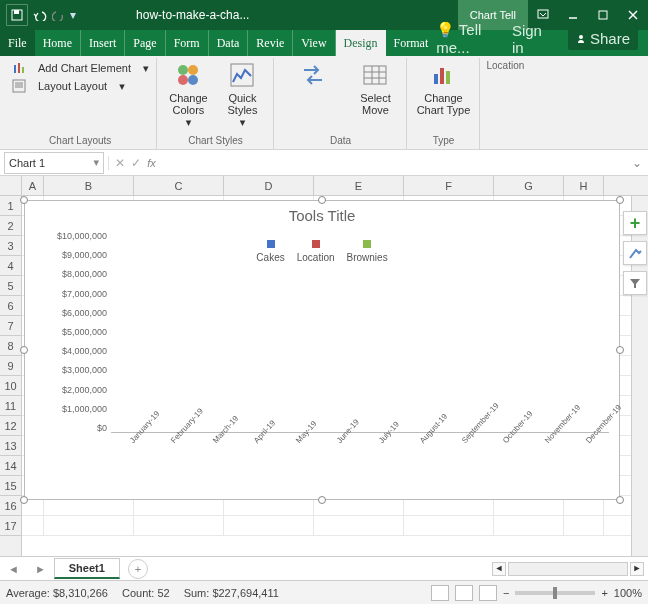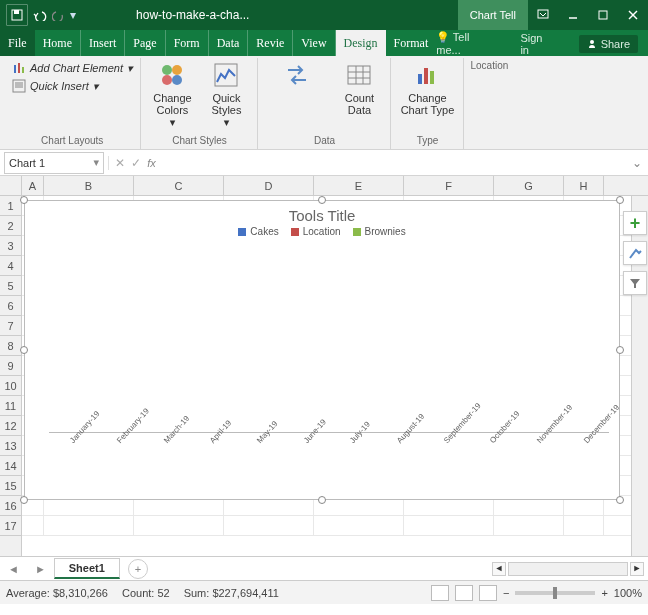--- a/index.html
+++ b/index.html
@@ -13,29 +13,29 @@
   .titlebar .spacer { flex: 1; }
   .titlebar .chart-tools { background: #3f8f5d; padding: 0 12px; height: 100%; display: flex; align-items: center; font-size: 11px; }
   .titlebar .winbtns { display: flex; align-items: center; gap: 0; }
   .titlebar .winbtns .wb { width: 30px; height: 30px; display: flex; align-items: center; justify-content: center; }
 
   
   .ribbontabs { height: 26px; background: #127b40; display: flex; align-items: flex-end; color: #fff; font-size: 12px; }
   .ribbontabs .tab { padding: 4px 8px; height: 26px; display: flex; align-items: center; cursor: pointer; border-right: 1px solid rgba(255,255,255,0.25); font-family: Liberation Serif, serif; }
   .ribbontabs .tab.file { background: #0e5c2f; border: none; }
   .ribbontabs .tab.active { background: #f1f1f1; color: #217346; border: none; }
-  .ribbontabs .right { margin-left: auto; display: flex; align-items: center; color: #d8ecdf; font-size: 11px; gap: 26px; padding-right: 10px; }
+  .ribbontabs .right { margin-left: auto; display: flex; align-items: center; color: #d8ecdf; font-size: 15px; gap: 26px; padding-right: 10px; }
   .ribbontabs .right .share { background: #0e5c2f; padding: 3px 8px; border-radius: 2px; display: flex; align-items: center; gap: 4px; }
 
   
   .ribbon { height: 94px; background: #f1f1f1; border-bottom: 1px solid #d4d4d4; display: flex; padding: 2px 4px 0 4px; }
   .group { display: flex; flex-direction: column; border-right: 1px solid #d4d4d4; padding: 0 6px; }
   .group .body { flex: 1; display: flex; align-items: flex-start; gap: 4px; padding-top: 2px; }
   .group .label { text-align: center; font-size: 10px; color: #666; padding: 2px 0 3px 0; }
-  .smallbtn { font-size: 11px; color: #333; display: flex; align-items: center; gap: 4px; padding: 1px 2px; white-space: nowrap; font-style: italic; }
+  .smallbtn { font-size: 11px; color: #333; display: flex; align-items: center; gap: 12px; padding: 1px 2px; white-space: nowrap; }
   .bigbtn { display: flex; flex-direction: column; align-items: center; font-size: 11px; color: #333; width: 50px; text-align: center; line-height: 1.1; cursor: pointer; }
   .bigbtn .ic { width: 30px; height: 30px; margin-bottom: 2px; }
 
   
   .fbar { height: 26px; border-bottom: 1px solid #d4d4d4; display: flex; align-items: center; background: #fff; }
   .namebox { width: 100px; height: 22px; border: 1px solid #ccc; margin: 0 4px; display: flex; align-items: center; padding: 0 4px; font-size: 11px; justify-content: space-between; }
   .fx-controls { display: flex; align-items: center; gap: 6px; color: #aaa; padding: 0 6px; border-left: 1px solid #e0e0e0; }
   .fx { font-style: italic; color: #888; font-size: 11px; }
   .formula-input { flex: 1; height: 22px; border: none; }
 
@@ -66,21 +66,21 @@
   .plotarea { flex: 1; position: relative; }
   .bars { position: absolute; left: 0; right: 0; bottom: 36px; top: 0; display: flex; align-items: flex-end; justify-content: space-around; border-bottom: 1px solid #bbb; }
   .bargroup { display: flex; align-items: flex-end; gap: 1px; }
   .bar { width: 7px; }
   .bar.s0 { background: #4472C4; }
   .bar.s1 { background: #C44E4A; }
   .bar.s2 { background: #8BBB4A; }
   .xaxis { position: absolute; left: 0; right: 0; bottom: 0; height: 36px; display: flex; justify-content: space-around; }
   .xl { font-size: 8px; color: #666; transform: rotate(-48deg); transform-origin: top left; white-space: nowrap; position: relative; top: 6px; width: 8px; }
   .legend { text-align: center; font-size: 10px; color: #555; padding-bottom: 4px; }
-  .legend .li { display: inline-flex; align-items: center; gap: 4px; margin: 0 6px; }
+  .legend .li { display: inline-flex; align-items: center; gap: 4px; margin: 14px 6px; flex-direction: column; }
   .legend .sw { width: 8px; height: 8px; display: inline-block; }
 
   .vscroll { width: 17px; background: #f0f0f0; border-left: 1px solid #ccc; }
 
   
   .sheettabs { height: 24px; background: #fff; border-top: 1px solid #ccc; display: flex; align-items: center; font-size: 11px; }
   .sheettabs .nav { padding: 0 8px; color: #888; }
   .sheettabs .st { padding: 3px 14px; border: 1px solid #ccc; border-bottom: 2px solid #217346; background: #fff; font-weight: bold; }
   .sheettabs .plus { width: 20px; height: 20px; border: 1px solid #ccc; border-radius: 50%; margin-left: 8px; text-align: center; line-height: 18px; color: #888; }
   .sheettabs .hscroll { margin-left: auto; display: flex; align-items: center; gap: 2px; padding-right: 4px; }
@@ -183,21 +183,21 @@
             <rect x="10" y="6" width="2" height="6" fill="#8BBB4A"></rect>
           </svg>
           <span>Add Chart Element</span> 
           <span>▾</span>
         </div>
       <div class="smallbtn">
           <svg width="14" height="14">
             <rect x="1" y="1" width="12" height="12" fill="none" stroke="#888"></rect>
             <rect x="3" y="3" width="8" height="6" fill="#bbb"></rect>
           </svg>
-          <span>Quick Insert</span> 
+          <span>Layout Layout</span> 
           <span>▾</span>
         </div>
     </div>
     <div class="label">Chart Layouts</div>
   </div>
   <div class="group">
     <div class="body">
       <div class="bigbtn">
           <div class="ic">
             <svg width="30" height="30">
@@ -236,21 +236,21 @@
       <div class="bigbtn">
           <div class="ic">
             <svg width="30" height="30">
               <rect x="4" y="6" width="22" height="18" fill="none" stroke="#888"></rect>
               <line x1="4" y1="12" x2="26" y2="12" stroke="#888"></line>
               <line x1="4" y1="18" x2="26" y2="18" stroke="#888"></line>
               <line x1="12" y1="6" x2="12" y2="24" stroke="#888"></line>
               <line x1="19" y1="6" x2="19" y2="24" stroke="#888"></line>
             </svg>
           </div>
-          <span>Count Data</span>
+          <span>Select Move</span>
         </div>
     </div>
     <div class="label">Data</div>
   </div>
   <div class="group">
     <div class="body">
       <div class="bigbtn" style="width:60px">
           <div class="ic">
             <svg width="30" height="30">
               <rect x="6" y="14" width="4" height="10" fill="#4472C4"></rect>
@@ -508,20 +508,33 @@
             </svg>
           </div>
         <div class="sb">
             <svg width="14" height="14">
               <path d="M2 3 L12 3 L8 8 L8 12 L6 12 L6 8 Z" fill="#777"></path>
             </svg>
           </div>
       </div>
       <div class="chart-title">Tools Title</div>
       <div class="plot">
+        <div class="yaxis" id="yaxis">
+            <div>$10,000,000</div>
+            <div>$9,000,000</div>
+            <div>$8,000,000</div>
+            <div>$7,000,000</div>
+            <div>$6,000,000</div>
+            <div>$5,000,000</div>
+            <div>$4,000,000</div>
+            <div>$3,000,000</div>
+            <div>$2,000,000</div>
+            <div>$1,000,000</div>
+            <div>$0</div>
+          </div>
         <div class="plotarea">
           <div class="bars" id="bars">
               <div class="bargroup">
                 <div class="bar s0" style="height: 42%;"></div>
                 <div class="bar s1" style="height: 48%;"></div>
                 <div class="bar s2" style="height: 67%;"></div>
               </div>
               <div class="bargroup">
                 <div class="bar s0" style="height: 43%;"></div>
                 <div class="bar s1" style="height: 51%;"></div>

